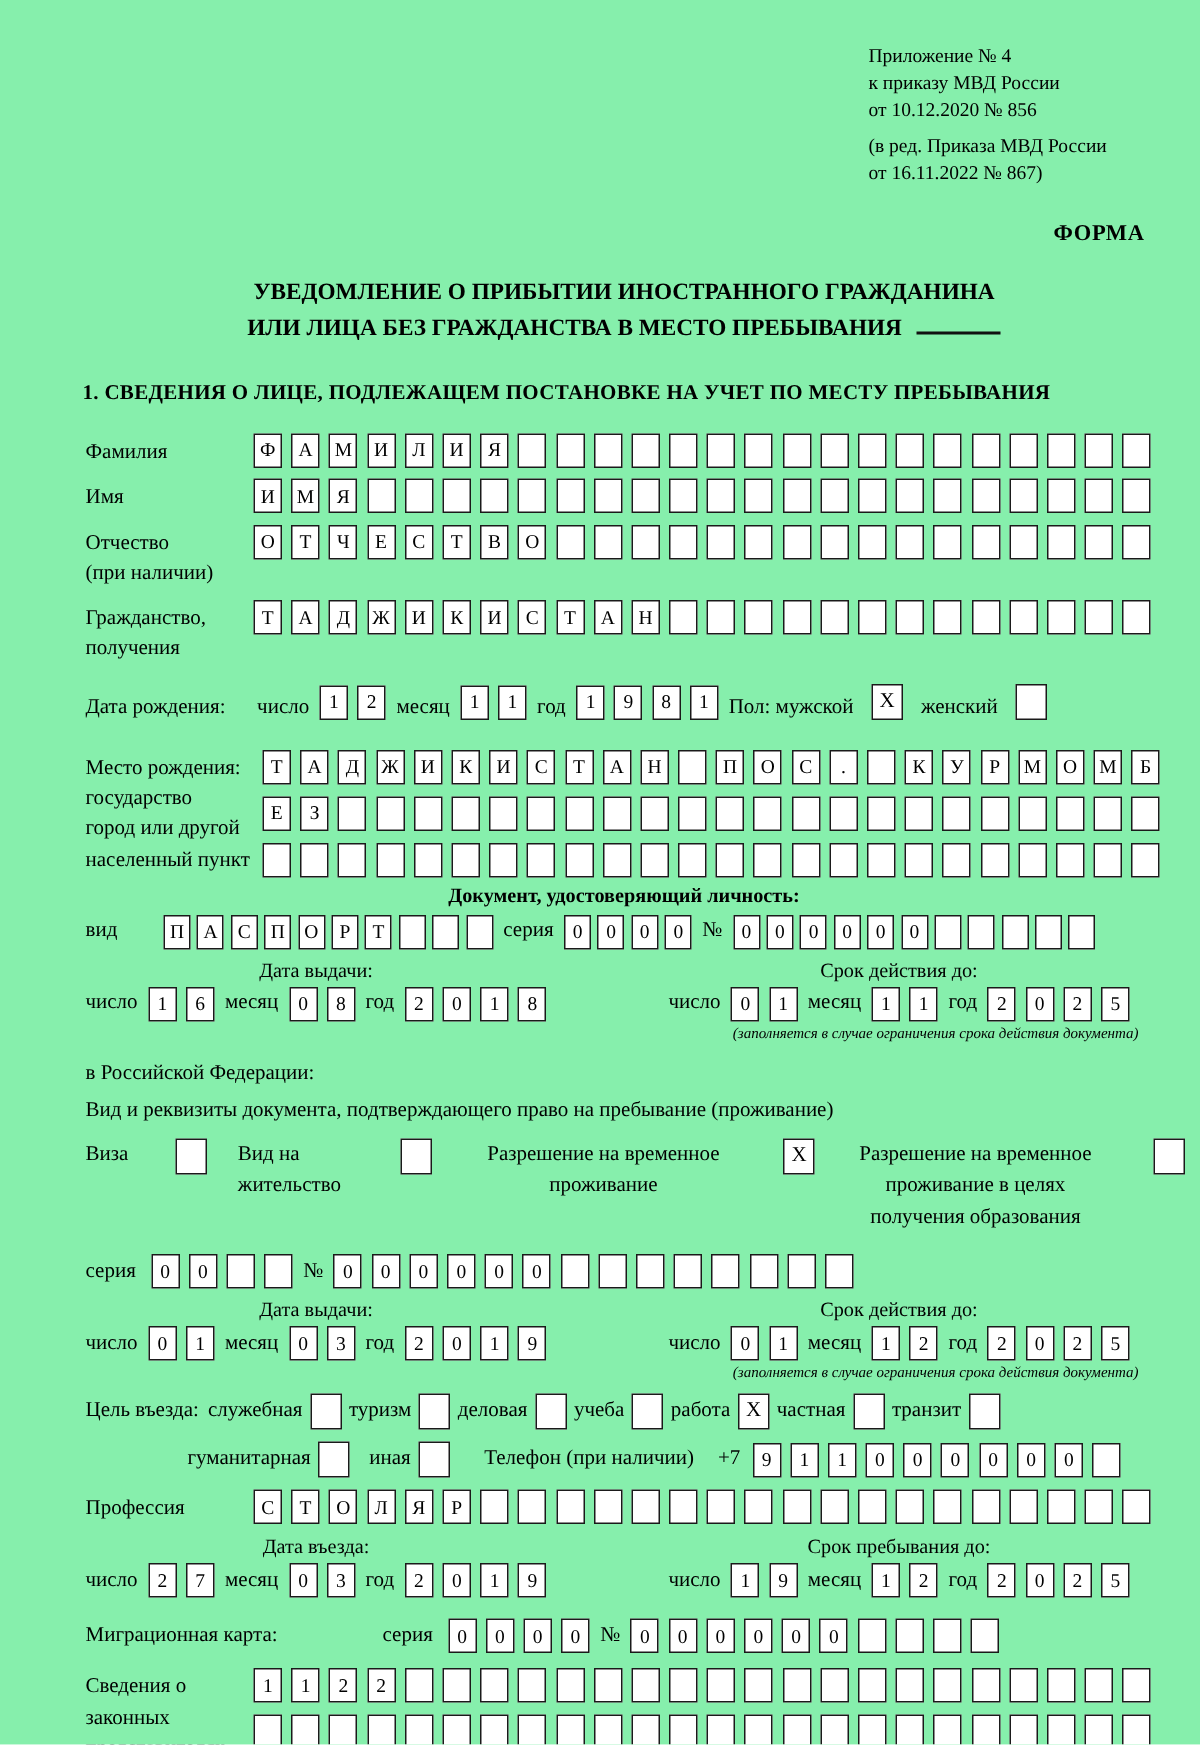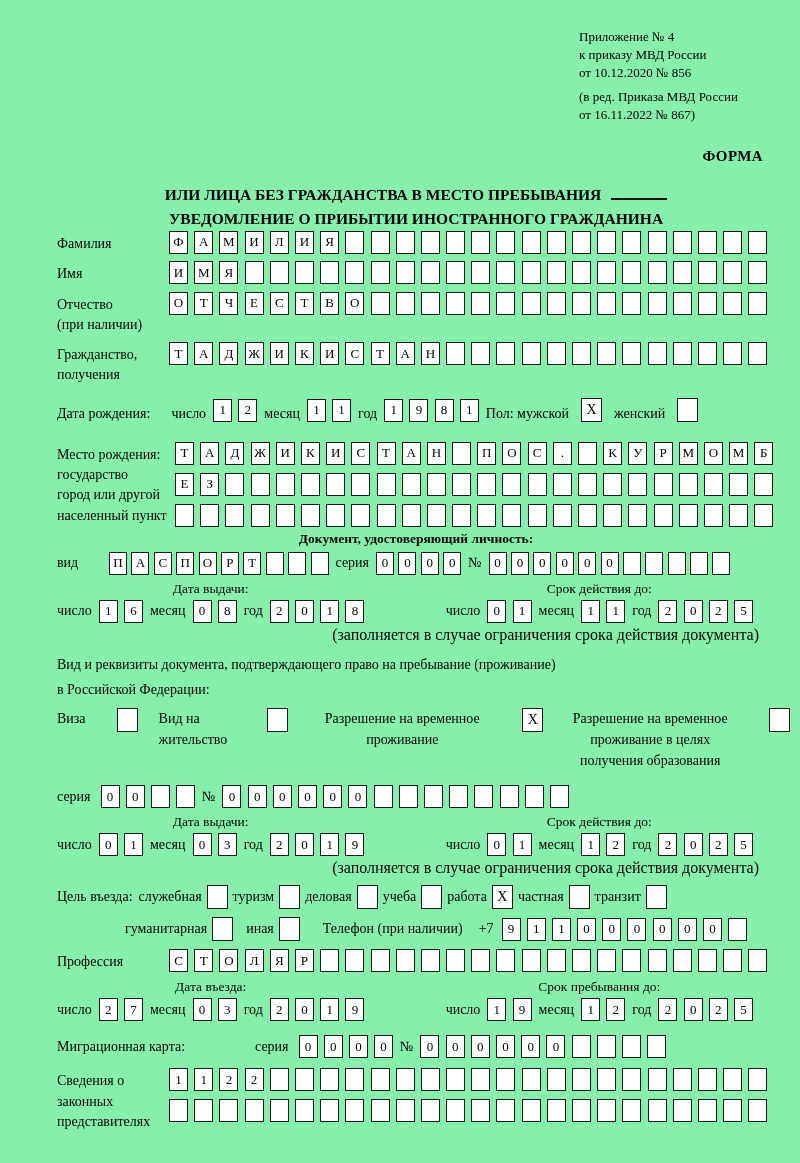--- a/index.html
+++ b/index.html
@@ -33,21 +33,21 @@
   .inl.first { padding-left:0; }
   .cbox { width:21px; height:24px; flex:none; border:1.8px solid #1a1a1a; display:inline-flex;
           align-items:center; justify-content:center; font-size:14px; margin:0 5px; vertical-align:middle; background:#fff; }
 
   .center-bold { text-align:center; font-weight:bold; font-size:13.5px; margin:2px 0 5px 0; }
 
   .dpair { display:flex; justify-content:space-between; padding-right:22px; margin-top:6px; }
   .dgroup { flex:none; }
   .dtitle { text-align:center; font-size:13.5px; margin-bottom:3px; }
   .dline { display:flex; align-items:center; }
-  .foot-right { text-align:right; padding-right:16px; font-size:16px; margin-top:3px; margin-bottom:8px; }
+  .foot-right { text-align:right; padding-right:16px; font-size:10px; margin-top:3px; margin-bottom:8px;font-style:italic; }
 
   .text-line { font-size:14px; line-height:1.8; }
 
   .res-options { display:flex; align-items:flex-start; margin-top:6px; margin-bottom:14px; }
   .ropt { display:flex; align-items:flex-start;gap:26px; }
   .ropt .rlabel { font-size:14px; line-height:1.5; }
   .ropt .rlabel.c { text-align:center; }
   .ropt .cbox { margin-top:0; }
   .ropt1 { margin-right:16px; }
   .ropt2 { margin-right:20px; }
@@ -68,24 +68,25 @@
     <div>Приложение № 4</div>
     <div>к приказу МВД России</div>
     <div>от 10.12.2020 № 856</div>
     <div class="gap">(в ред. Приказа МВД России</div>
     <div>от 16.11.2022 № 867)</div>
   </div>
 
   <div class="forma">ФОРМА</div>
 
   <div class="title">
+    <div>УВЕДОМЛЕНИЕ О ПРИБЫТИИ ИНОСТРАННОГО ГРАЖДАНИНА</div>
     <div><span>ИЛИ ЛИЦА БЕЗ ГРАЖДАНСТВА В МЕСТО ПРЕБЫВАНИЯ</span><span class="blank-underline"></span></div>
-    <div>УВЕДОМЛЕНИЕ О ПРИБЫТИИ ИНОСТРАННОГО ГРАЖДАНИНА</div>
-  </div>
-
+  </div>
+
+  <div class="sec-heading">1. СВЕДЕНИЯ О ЛИЦЕ, ПОДЛЕЖАЩЕМ ПОСТАНОВКЕ НА УЧЕТ ПО МЕСТУ ПРЕБЫВАНИЯ</div>
 
   <div class="row">
     <div class="lblcol">Фамилия</div>
     <div class="cells">
         <span class="cell">Ф</span>
         <span class="cell">А</span>
         <span class="cell">М</span>
         <span class="cell">И</span>
         <span class="cell">Л</span>
         <span class="cell">И</span>
@@ -400,22 +401,22 @@
             <span class="cell">2</span>
             <span class="cell">0</span>
             <span class="cell">2</span>
             <span class="cell">5</span>
           </span>
       </div>
     </div>
   </div>
   <div class="foot-right">(заполняется в случае ограничения срока действия документа)</div>
 
+  <div class="text-line">в Российской Федерации:</div>
   <div class="text-line">Вид и реквизиты документа, подтверждающего право на пребывание (проживание)</div>
-  <div class="text-line">в Российской Федерации:</div>
 
   <div class="res-options">
     <div class="ropt ropt1">
       <span class="rlabel">Виза</span>
       <span class="cbox"></span>
     </div>
     <div class="ropt ropt2">
       <span class="rlabel">Вид на жительство</span>
       <span class="cbox" style="margin-left:14px;"></span>
     </div>

